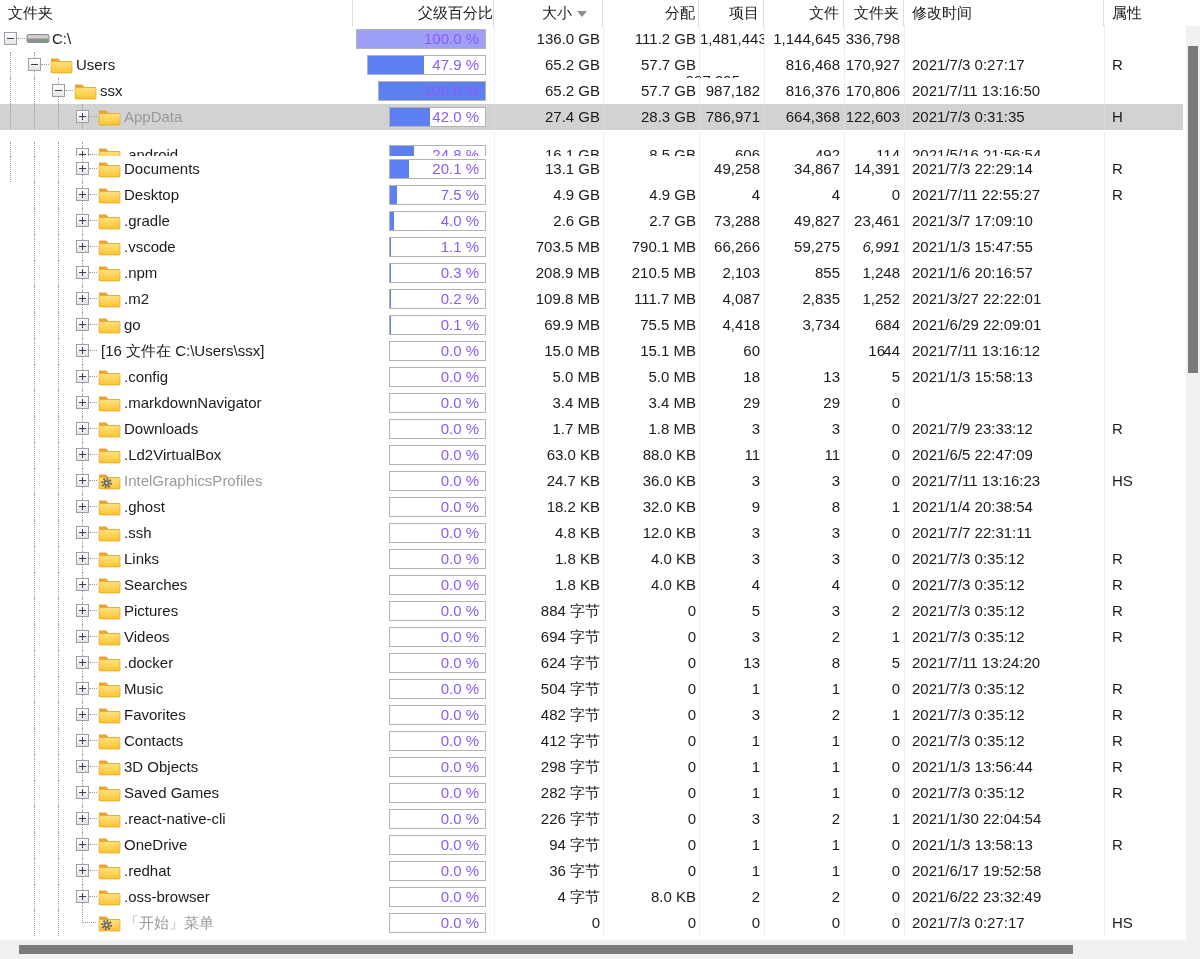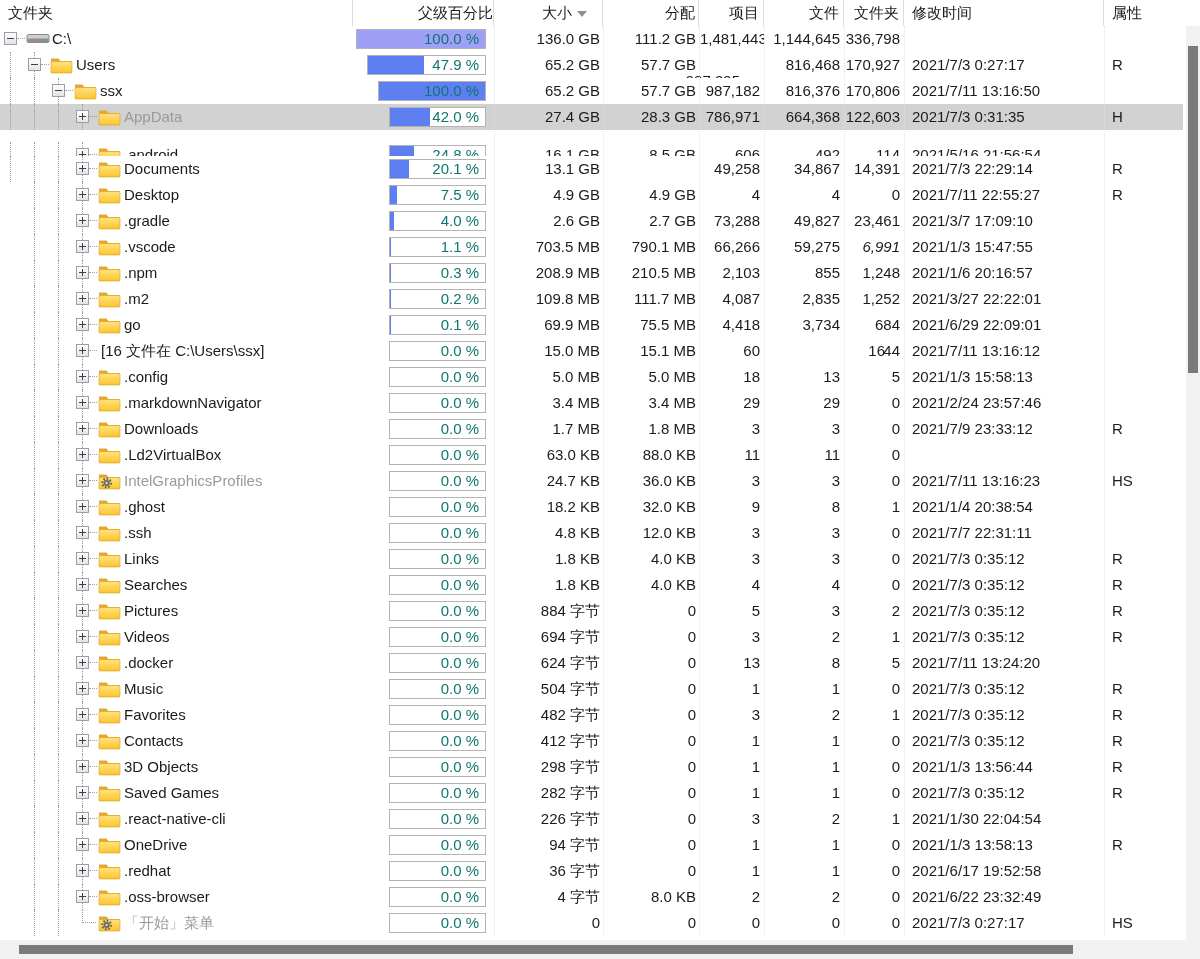--- a/index.html
+++ b/index.html
@@ -25,21 +25,21 @@
   .ebox{position:absolute;top:6px;width:13px;height:13px;box-sizing:border-box;
         border:1px solid #98a0a8;background:linear-gradient(#ffffff,#e4e4e4);}
   .ebox .h{position:absolute;left:2px;top:5px;width:7px;height:1px;background:#3c3c55;}
   .ebox .v{position:absolute;left:5px;top:2px;width:1px;height:7px;background:#3c3c55;}
   .icon{position:absolute;top:4px;width:24px;height:18px;}
   .label{position:absolute;top:0;height:26px;line-height:26px;white-space:nowrap;color:#1b1b1b;}
   .label.dim{color:#9a9a9a;}
   
   .bar{position:absolute;top:3px;height:20px;box-sizing:border-box;border:1px solid #b3b3b3;background:#fff;}
   .barfill{position:absolute;left:0;top:0;bottom:0;}
-  .barlabel{position:absolute;right:6px;top:0;height:18px;line-height:18px;color:#0f766e;}
+  .barlabel{position:absolute;right:6px;top:0;height:18px;line-height:18px;color:#8b5cf6;}
   
   #vscroll{position:absolute;left:1186px;top:26px;width:14px;height:914px;background:#f1f1f1;}
   #vthumb{position:absolute;left:2px;width:10px;background:#7a7a7a;}
   #hscroll{position:absolute;left:0;top:940px;width:1200px;height:19px;background:#f1f1f1;}
   #hthumb{position:absolute;top:5px;height:9px;background:#7a7a7a;}
 </style>
 </head>
 <body>
 
 <div id="app">
@@ -508,21 +508,20 @@
         <div class="label" style="left: 124px;">.markdownNavigator</div>
         <div class="bar" style="left: 389px; width: 97px;">
           <div class="barfill" style="width: 0%; background: rgb(94, 127, 242);"></div>
           <div class="barlabel">0.0 %</div>
         </div>
         <div class="cell num" style="left: 495px; width: 108px; padding: 0px 3px 0px 0px;">3.4 MB</div>
         <div class="cell num" style="left: 604px; width: 95px; padding: 0px 3px 0px 0px;">3.4 MB</div>
         <div class="cell num" style="left: 700px; width: 64px; padding: 0px 4px 0px 0px;">29</div>
         <div class="cell num" style="left: 765px; width: 79px; padding: 0px 4px 0px 0px;">29</div>
         <div class="cell num" style="left: 845px; width: 59px; padding: 0px 4px 0px 0px;">0</div>
-        <div class="cell " style="left: 905px; width: 199px; padding: 0px 0px 0px 7px;">2021/2/24 23:57:46</div>
         <div class="cell " style="left: 1105px; width: 78px; padding: 0px 0px 0px 7px;"></div>
       </div>
       <div class="row" style="top: 390px;">
         <div class="vline" style="left: 34px; top: 0px; height: 26px;"></div>
         <div class="vline" style="left: 58px; top: 0px; height: 26px;"></div>
         <div class="vline" style="left: 82px; top: 0px; height: 26px;"></div>
         <div class="stub" style="top: 12px; left: 89px; width: 8px;"></div>
         <div class="ebox" style="left: 76px;">
           <div class="h"></div>
           <div class="v"></div>
@@ -572,20 +571,21 @@
         <div class="label" style="left: 124px;">.Ld2VirtualBox</div>
         <div class="bar" style="left: 389px; width: 97px;">
           <div class="barfill" style="width: 0%; background: rgb(94, 127, 242);"></div>
           <div class="barlabel">0.0 %</div>
         </div>
         <div class="cell num" style="left: 495px; width: 108px; padding: 0px 3px 0px 0px;">63.0 KB</div>
         <div class="cell num" style="left: 604px; width: 95px; padding: 0px 3px 0px 0px;">88.0 KB</div>
         <div class="cell num" style="left: 700px; width: 64px; padding: 0px 4px 0px 0px;">11</div>
         <div class="cell num" style="left: 765px; width: 79px; padding: 0px 4px 0px 0px;">11</div>
         <div class="cell num" style="left: 845px; width: 59px; padding: 0px 4px 0px 0px;">0</div>
+        <div class="cell " style="left: 905px; width: 199px; padding: 0px 0px 0px 7px;">2021/6/5 22:47:09</div>
         <div class="cell " style="left: 1105px; width: 78px; padding: 0px 0px 0px 7px;"></div>
       </div>
       <div class="row" style="top: 442px;">
         <div class="vline" style="left: 34px; top: 0px; height: 26px;"></div>
         <div class="vline" style="left: 58px; top: 0px; height: 26px;"></div>
         <div class="vline" style="left: 82px; top: 0px; height: 26px;"></div>
         <div class="stub" style="top: 12px; left: 89px; width: 8px;"></div>
         <div class="ebox" style="left: 76px;">
           <div class="h"></div>
           <div class="v"></div>

